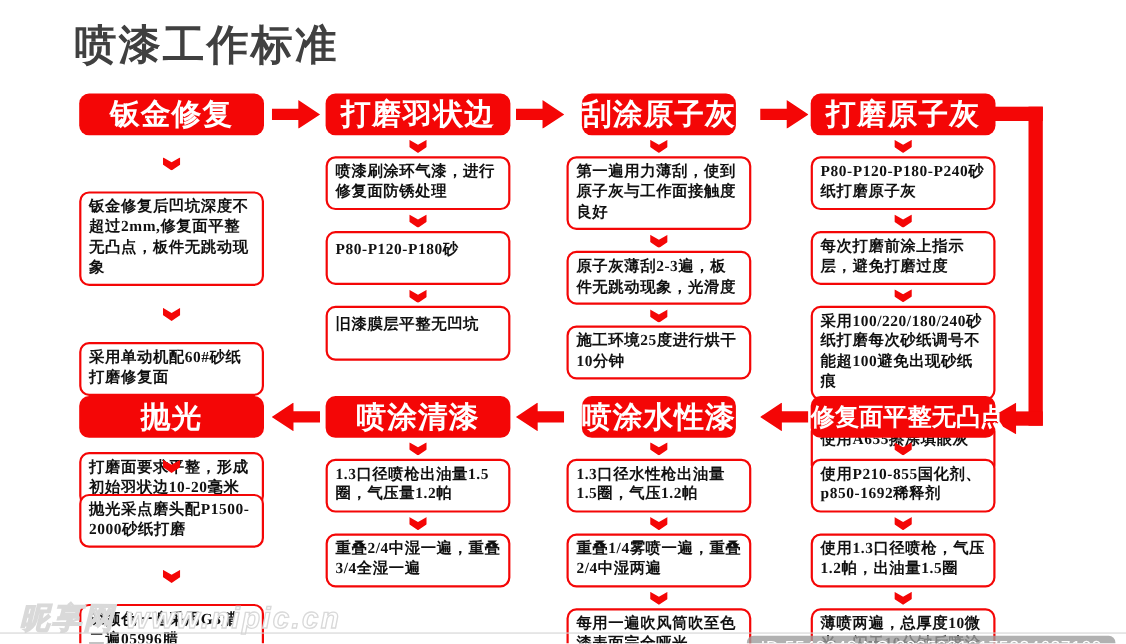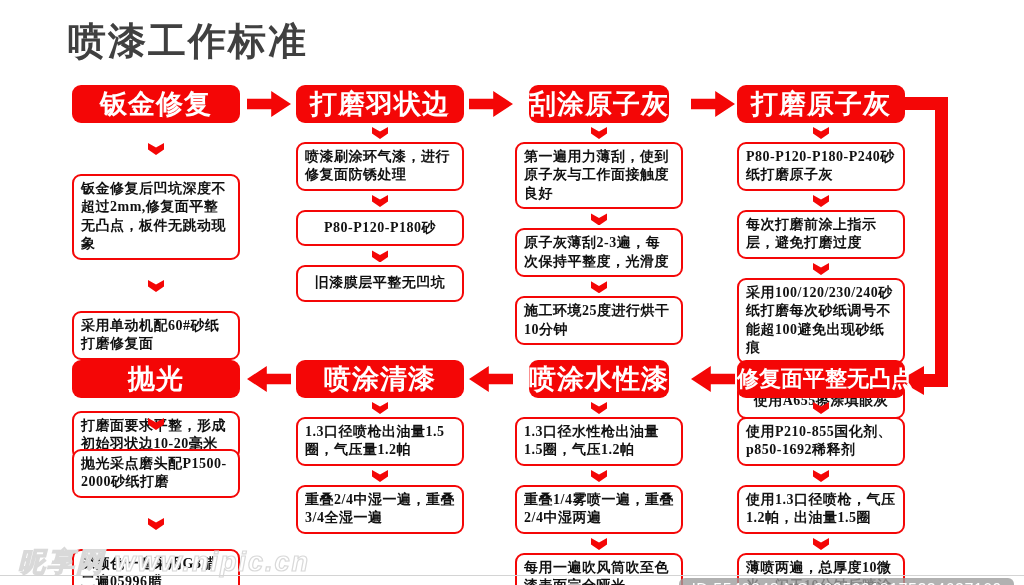--- a/index.html
+++ b/index.html
@@ -21,21 +21,21 @@
   }
   .hdr.small{font-size:22px;letter-spacing:0;}
   .chev{
     width:16px;height:12px;background:#f40606;margin:4px auto 3px auto;flex:0 0 auto;
     clip-path:polygon(0 0,50% 38%,100% 0,100% 55%,50% 100%,0 55%);
   }
   .box{
     border:2px solid #f40606;border-radius:9px;background:#fff;color:#111;
     padding:4px 7px;font-size:14px;font-weight:700;line-height:1.32;letter-spacing:0.5px;font-family:Liberation Serif, serif;
   }
-  .box.c{text-align:center;padding-top:7px;padding-bottom:7px;}
+  .box.c{text-align:left;padding-top:7px;padding-bottom:20px;}
   .harrow{position:absolute;width:44px;height:26px;background:#f40606;}
   .harrow.right{clip-path:polygon(0 30%,55% 30%,55% 0,100% 50%,55% 100%,55% 70%,0 70%);}
   .harrow.left{clip-path:polygon(100% 30%,45% 30%,45% 0,0 50%,45% 100%,45% 70%,100% 70%);}
   .a1{left:247px;} .a2{left:469px;} .a3{left:691px;}
   .atop{top:91px;} .abot{top:366px;}
   .conn{position:absolute;background:#f40606;}
   .conn-top{left:900px;top:97px;width:48px;height:13px;}
   .conn-vert{left:935px;top:97px;width:13px;height:290px;}
   .conn-bot{left:922px;top:374px;width:26px;height:13px;}
   .conn-head{
@@ -79,33 +79,33 @@
       <div class="box c">P80-P120-P180砂</div>
       <div class="chev"></div>
       <div class="box c">旧漆膜层平整无凹坑</div>
     </div>
 
     <div class="col c3">
       <div class="hdr">刮涂原子灰</div>
       <div class="chev"></div>
       <div class="box">第一遍用力薄刮，使到原子灰与工作面接触度良好</div>
       <div class="chev"></div>
-      <div class="box">原子灰薄刮2-3遍，每次保持平整度，光滑度</div>
+      <div class="box">原子灰薄刮2-3遍，板件无跳动现象，光滑度</div>
       <div class="chev"></div>
       <div class="box">施工环境25度进行烘干10分钟</div>
     </div>
 
     <div class="col c4">
       <div class="hdr">打磨原子灰</div>
       <div class="chev"></div>
       <div class="box">P80-P120-P180-P240砂纸打磨原子灰</div>
       <div class="chev"></div>
       <div class="box">每次打磨前涂上指示层，避免打磨过度</div>
       <div class="chev"></div>
-      <div class="box">采用100/120/230/240砂纸打磨每次砂纸调号不能超100避免出现砂纸痕</div>
+      <div class="box">采用100/220/180/240砂纸打磨每次砂纸调号不能超100避免出现砂纸痕</div>
       <div class="chev"></div>
       <div class="box c">使用A655擦涂填眼灰</div>
     </div>
   </div>
 
   <div class="harrow right atop a1"></div>
   <div class="harrow right atop a2"></div>
   <div class="harrow right atop a3"></div>
 
   <div class="conn conn-top"></div>

